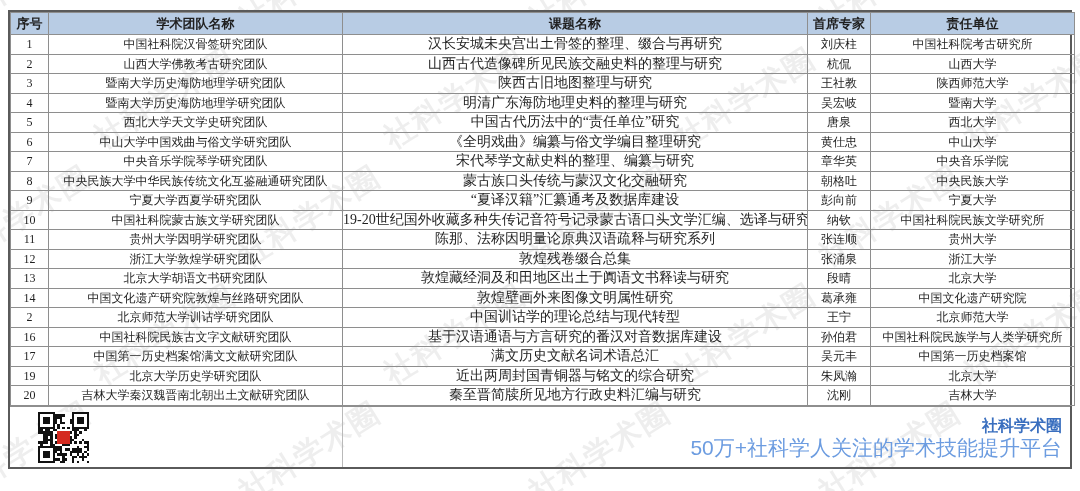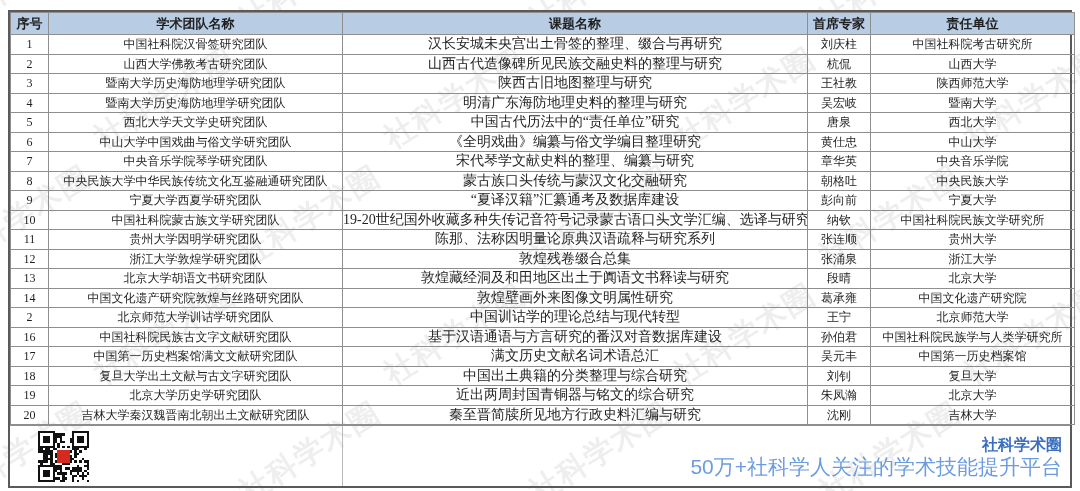--- a/index.html
+++ b/index.html
@@ -198,27 +198,20 @@
             <td class="t-topic">基于汉语通语与方言研究的番汉对音数据库建设</td>
             <td>孙伯君</td>
             <td>中国社科院民族学与人类学研究所</td>
           </tr>
           <tr>
             <td>17</td>
             <td>中国第一历史档案馆满文文献研究团队</td>
             <td class="t-topic">满文历史文献名词术语总汇</td>
             <td>吴元丰</td>
             <td>中国第一历史档案馆</td>
-          </tr>
-          <tr>
-            <td>18</td>
-            <td>复旦大学出土文献与古文字研究团队</td>
-            <td class="t-topic">中国出土典籍的分类整理与综合研究</td>
-            <td>刘钊</td>
-            <td>复旦大学</td>
           </tr>
           <tr>
             <td>19</td>
             <td>北京大学历史学研究团队</td>
             <td class="t-topic">近出两周封国青铜器与铭文的综合研究</td>
             <td>朱凤瀚</td>
             <td>北京大学</td>
           </tr>
           <tr>
             <td>20</td>

